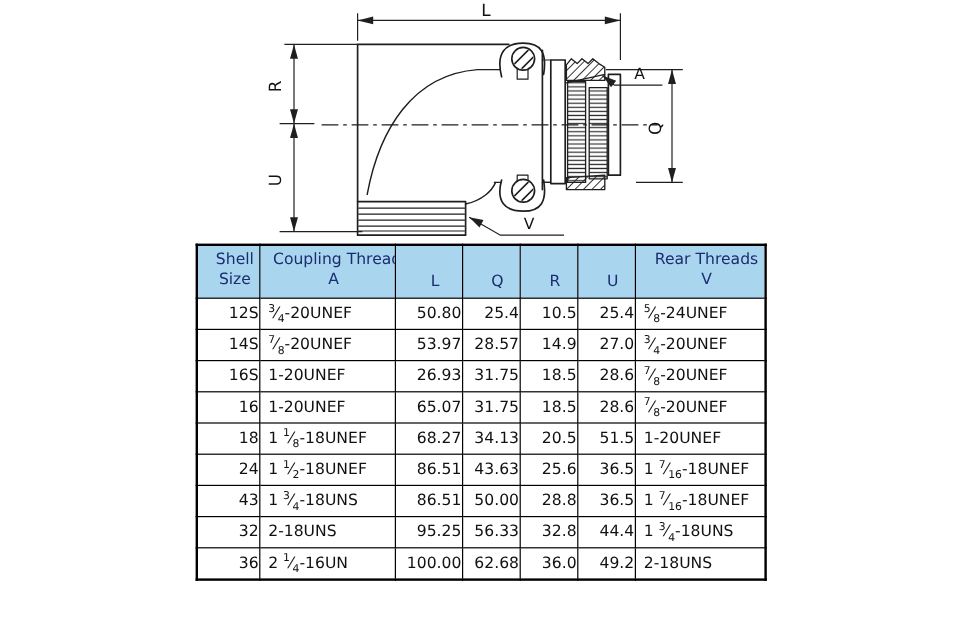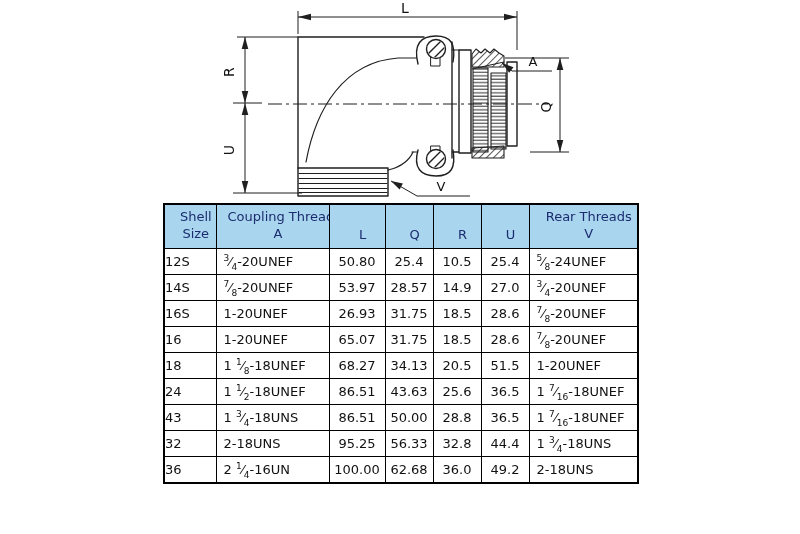--- a/index.html
+++ b/index.html
@@ -33,23 +33,23 @@
     vertical-align:top;
     padding-top:3px;
     line-height:17px;
     text-align:center;
     font-size:13px;
     padding-left:11px;
   }
   #spec-table th .h2only{margin-top:18px;}
   #spec-table td{height:25px;background:var(--row-white);}
   tr.tan td{background:var(--row-tan);}
-  .c-size{text-align:left;}
+  .c-size{text-align:right;}
   .c-a,.c-v{text-align:left;padding-left:7px !important;}
-  .c-num{text-align:center;}
+  .c-num{text-align:right;}
   #spec-table sup{font-size:9px;line-height:0;}
   #spec-table sub{font-size:9px;line-height:0;}
   svg text{font-family:"DejaVu Sans","Liberation Sans",sans-serif;fill:#111;}
 </style>
 </head>
 <body>
 
 <div id="stage">
 
   <svg id="drawing" width="800" height="202" viewBox="0 0 800 202">

